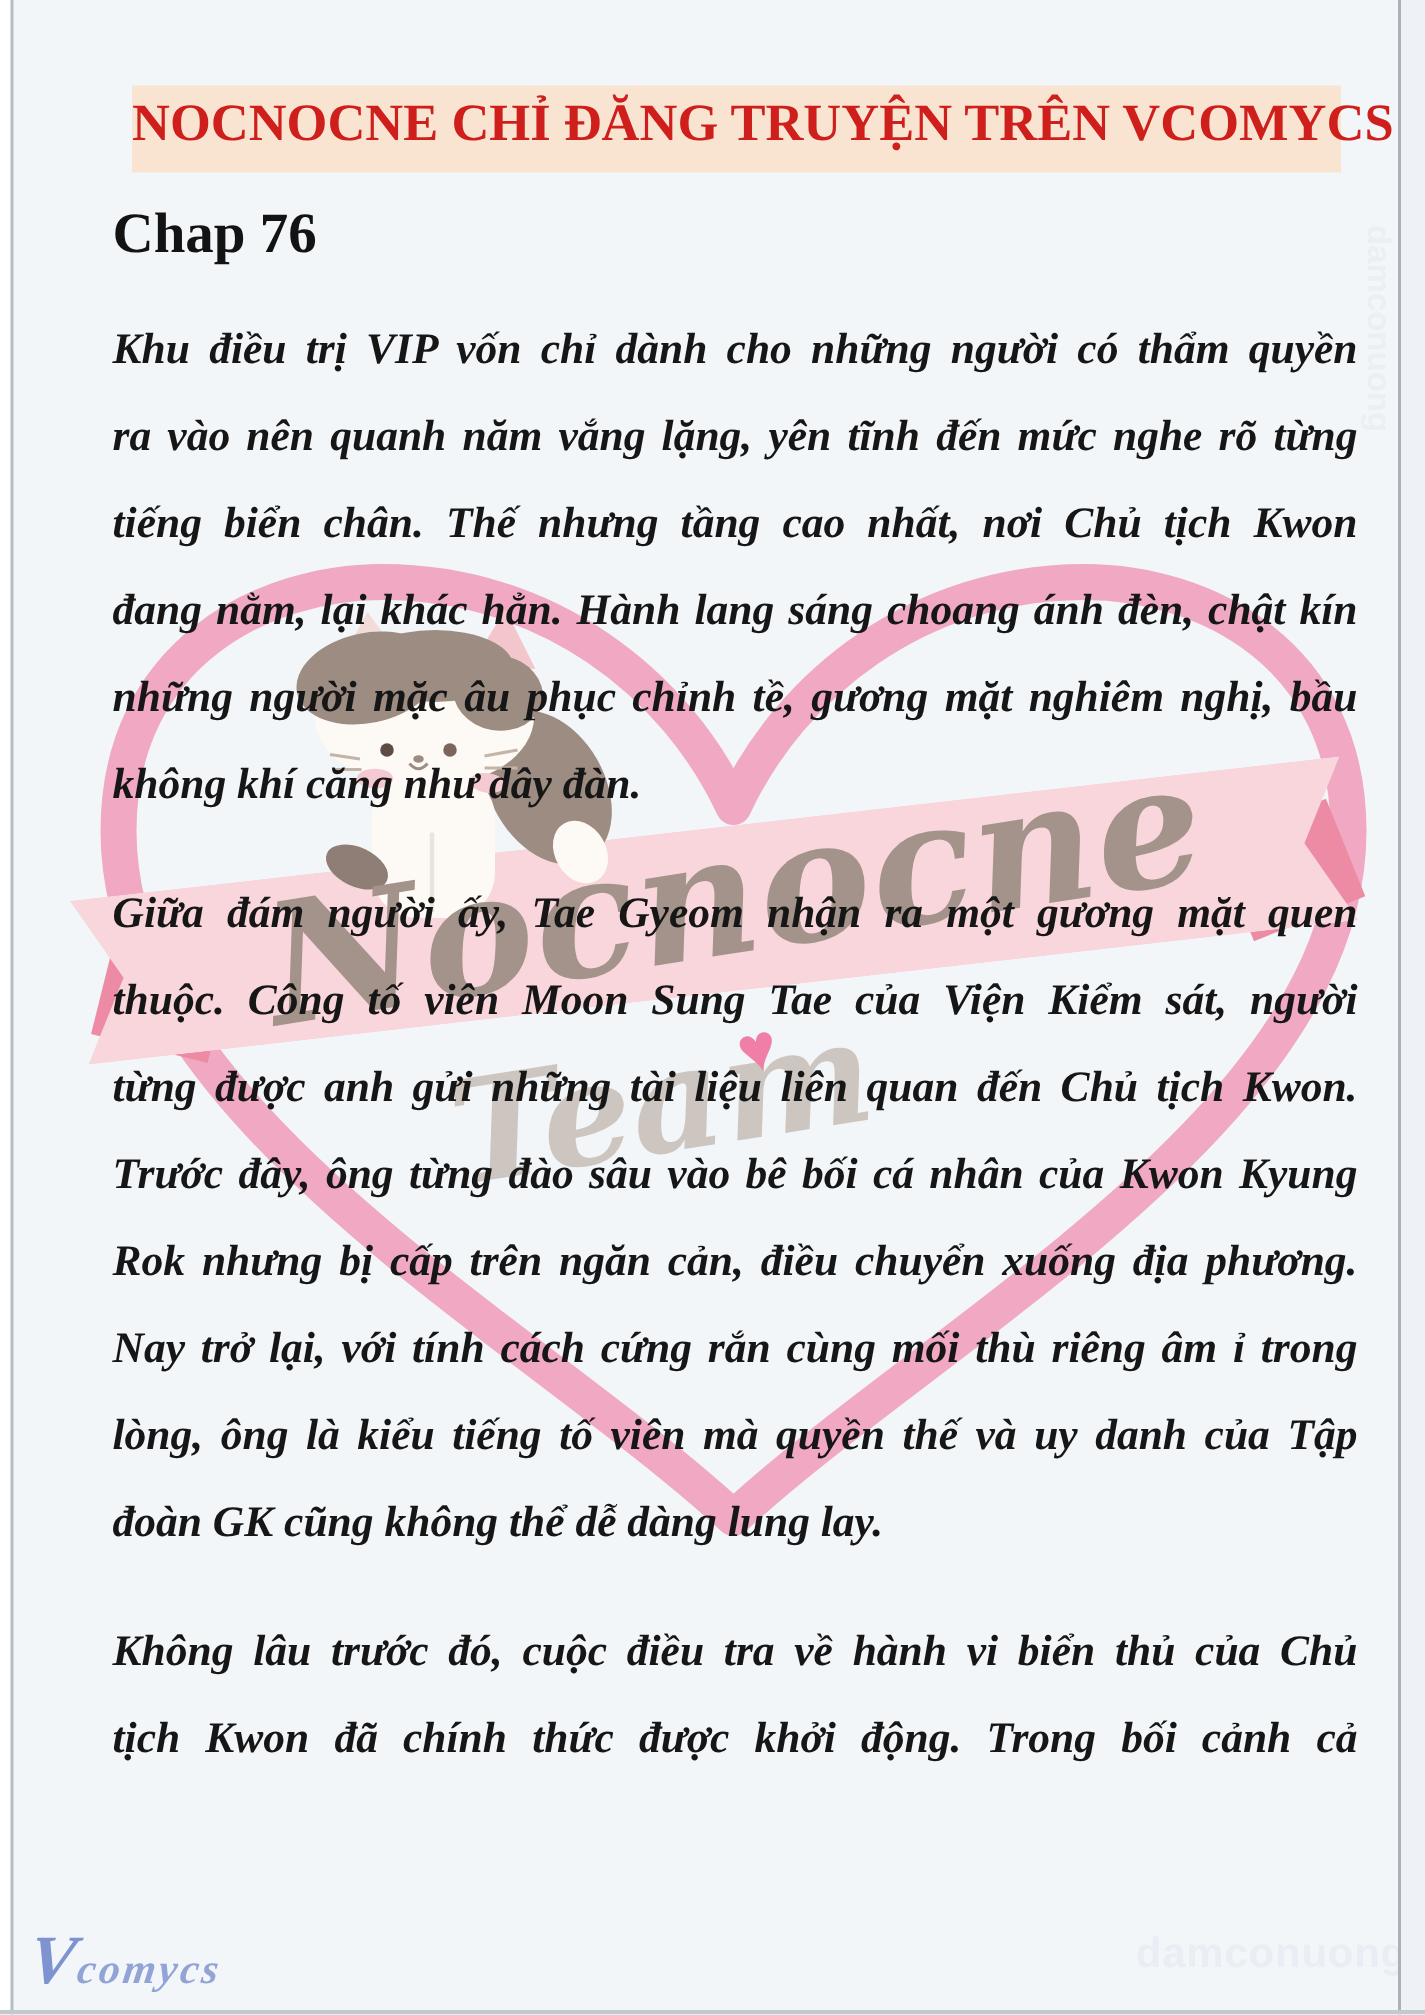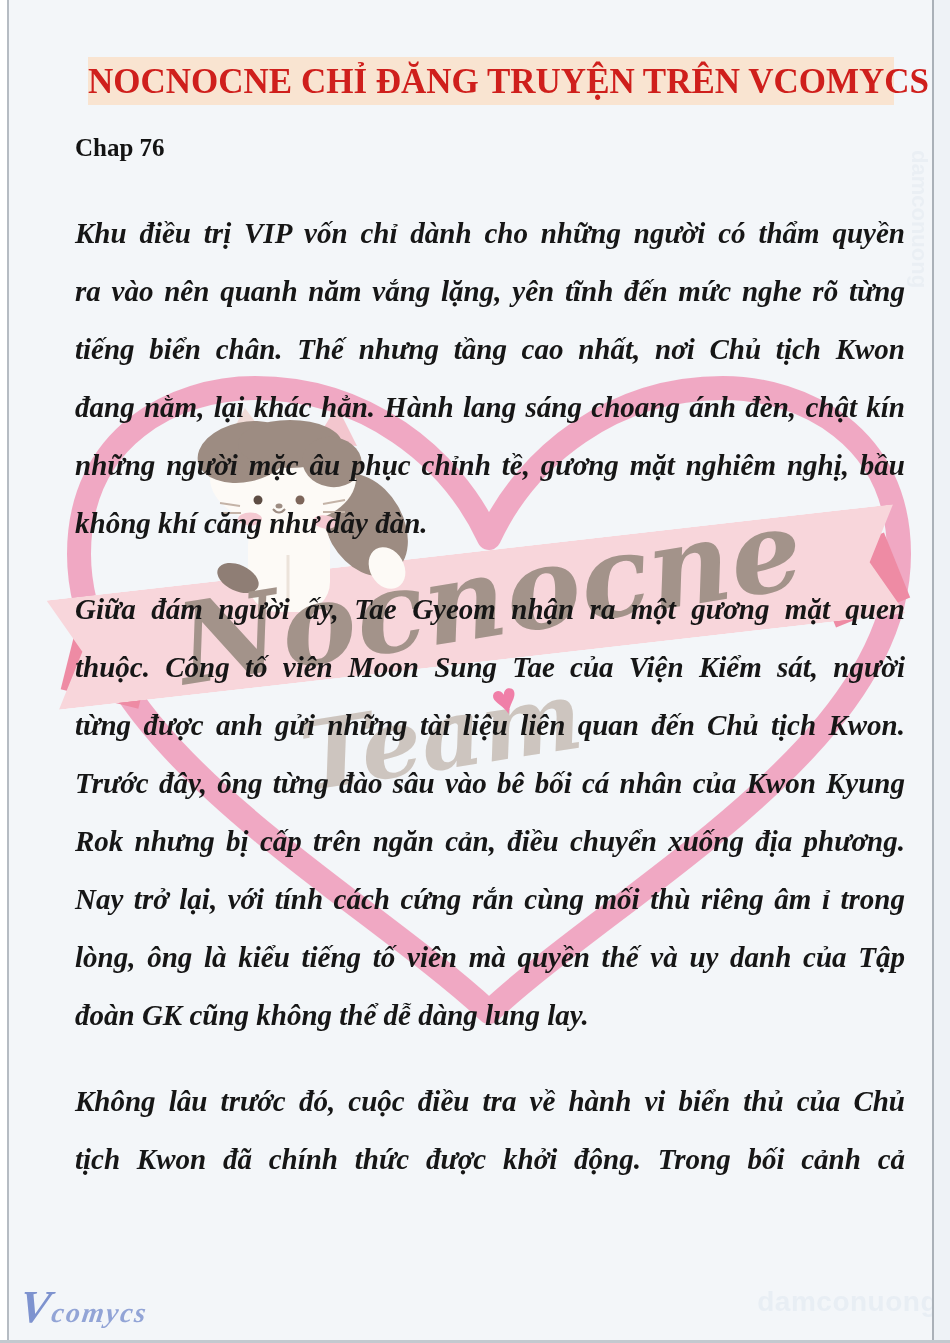--- a/index.html
+++ b/index.html
@@ -26,24 +26,24 @@
           font-size:112px;line-height:1;color:#a3938a;transform:rotate(-9deg);
           letter-spacing:1px;white-space:nowrap;}
   .script-team{position:absolute;left:300px;top:688px;z-index:5;
           font-family:"DejaVu Serif",serif;font-style:italic;font-weight:700;
           font-size:95px;line-height:1;color:rgba(180,165,152,.6);
           transform:rotate(-9deg);white-space:nowrap;}
   .script-heart{position:absolute;left:492px;top:678px;z-index:5;font-size:44px;
           color:#f07fa8;transform:rotate(-14deg);line-height:1;}
 
   
-  .header-band{position:absolute;left:88px;top:57px;width:806px;height:48px;z-index:10;
+  .header-band{position:absolute;left:88px;top:57px;width:806px;height:58px;z-index:10;
           background:#f9e4d1;color:#cf1f1c;text-align:left;line-height:50px;
           font-weight:700;font-size:35px;white-space:nowrap;}
-  .chap{position:absolute;left:75px;top:134px;z-index:10;font-weight:700;font-size:25px;color:#131313;}
+  .chap{position:absolute;left:75px;top:134px;z-index:10;font-weight:700;font-size:38px;color:#131313;}
   .text-block{position:absolute;left:75px;top:204px;width:830px;z-index:10;font-style:italic;}
   .para{margin:0 0 28px 0;}
   .line{height:58px;line-height:58px;font-weight:700;font-size:29px;color:#161616;
         white-space:nowrap;text-align:justify;text-align-last:justify;}
   .line.end{text-align-last:left;}
 
   
   .logo{position:absolute;left:20px;top:1280px;z-index:10;font-style:italic;font-weight:700;
         font-size:28px;letter-spacing:2px;color:#92a4d6;transform:skewX(-8deg);
         font-family:"Liberation Serif",serif;}

